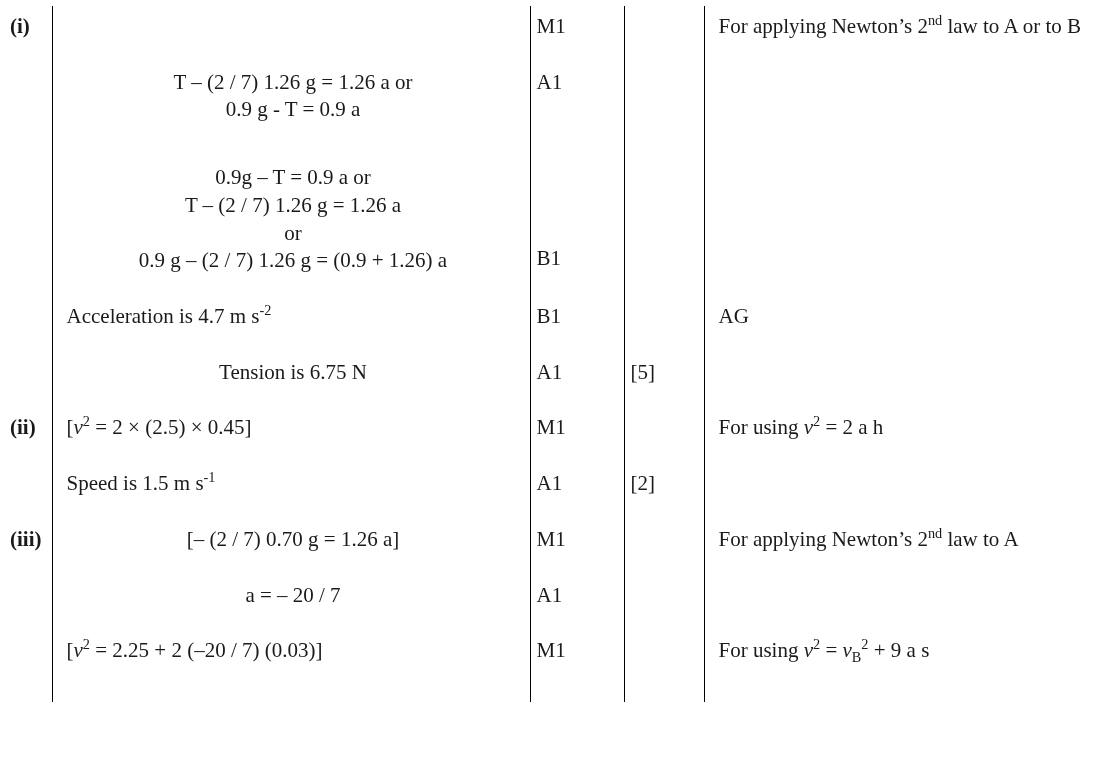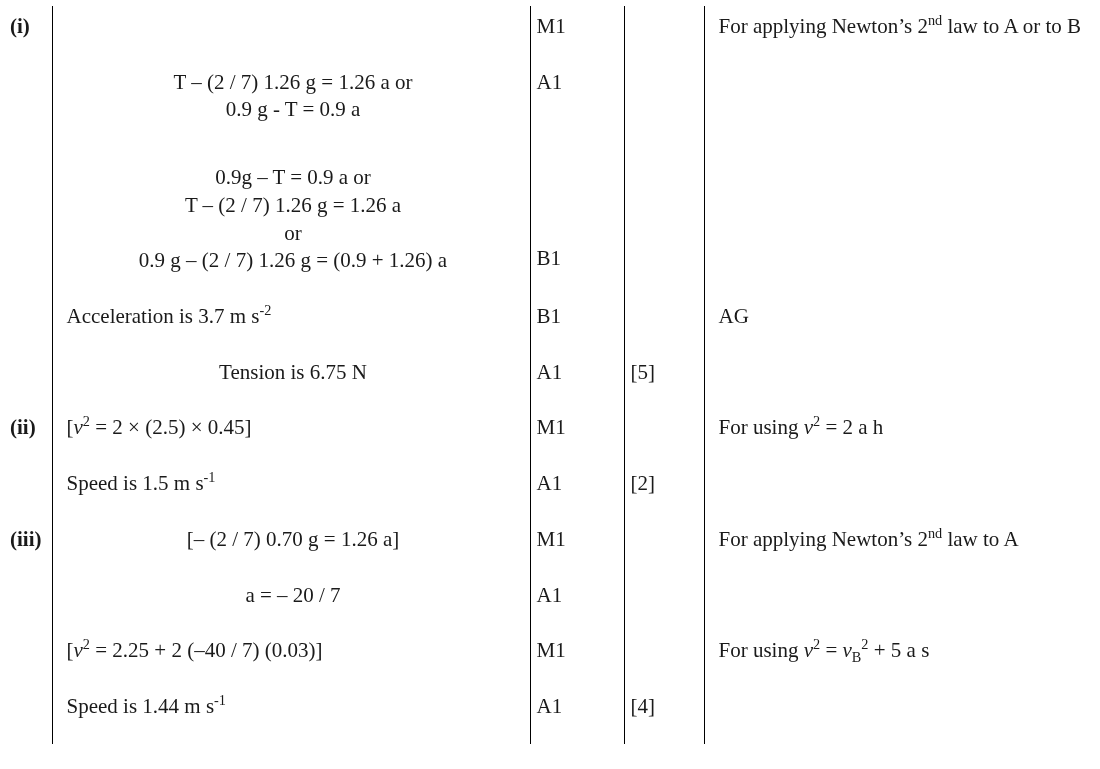--- a/index.html
+++ b/index.html
@@ -187,21 +187,21 @@
             <div class="gap-sm"></div>
           </td>
       </tr>
 
       <tr>
         <td class="col-part">
             <div class="cellpad-part">&nbsp;</div>
           </td>
         <td class="col-work">
           <div class="cellpad">
-            <span class="line"><span>Acceleration is 3.7 m s</span><sup>-2</sup></span>
+            <span class="line"><span>Acceleration is 4.7 m s</span><sup>-2</sup></span>
           </div>
         </td>
         <td class="col-mark">
           <div class="cellpad-center">B1</div>
         </td>
         <td class="col-total">
             <div class="cellpad-center">&nbsp;</div>
           </td>
         <td class="col-comment">
           <div class="cellpad">AG</div>
@@ -415,71 +415,52 @@
             <div class="gap-sm"></div>
           </td>
       </tr>
 
       <tr>
         <td class="col-part">
             <div class="cellpad-part">&nbsp;</div>
           </td>
         <td class="col-work">
           <div class="cellpad">
-            <span class="line"><span>[</span><i>v</i><sup>2</sup><span> = 2.25 + 2 (–40 / 7) (0.03)]</span></span>
+            <span class="line"><span>[</span><i>v</i><sup>2</sup><span> = 2.25 + 2 (–20 / 7) (0.03)]</span></span>
           </div>
         </td>
         <td class="col-mark">
           <div class="cellpad-center">M1</div>
         </td>
         <td class="col-total">
             <div class="cellpad-center">&nbsp;</div>
           </td>
         <td class="col-comment">
-          <div class="cellpad wrap"><span>For using </span><i>v</i><sup>2</sup><span> = </span><i>v</i><sub>B</sub><sup>2</sup><span> + 5 a s</span></div>
-        </td>
-      </tr>
-
-      <tr>
-        <td class="col-part">
-            <div class="gap-sm"></div>
-          </td>
-        <td class="col-work">
-            <div class="gap-sm"></div>
-          </td>
-        <td class="col-mark">
-            <div class="gap-sm"></div>
-          </td>
-        <td class="col-total">
-            <div class="gap-sm"></div>
-          </td>
-        <td class="col-comment">
-            <div class="gap-sm"></div>
-          </td>
-      </tr>
-
-      <tr>
-        <td class="col-part">
-            <div class="cellpad-part">&nbsp;</div>
-          </td>
-        <td class="col-work">
-          <div class="cellpad">
-            <span class="line"><span>Speed is 1.44 m s</span><sup>-1</sup></span>
-          </div>
-        </td>
-        <td class="col-mark">
-          <div class="cellpad-center">A1</div>
-        </td>
-        <td class="col-total">
-          <div class="cellpad-center">[4]</div>
-        </td>
-        <td class="col-comment">
-            <div class="cellpad">&nbsp;</div>
-          </td>
-      </tr>
+          <div class="cellpad wrap"><span>For using </span><i>v</i><sup>2</sup><span> = </span><i>v</i><sub>B</sub><sup>2</sup><span> + 9 a s</span></div>
+        </td>
+      </tr>
+
+      <tr>
+        <td class="col-part">
+            <div class="gap-sm"></div>
+          </td>
+        <td class="col-work">
+            <div class="gap-sm"></div>
+          </td>
+        <td class="col-mark">
+            <div class="gap-sm"></div>
+          </td>
+        <td class="col-total">
+            <div class="gap-sm"></div>
+          </td>
+        <td class="col-comment">
+            <div class="gap-sm"></div>
+          </td>
+      </tr>
+
 
       <tr>
         <td class="col-part">
             <div style="height:16px"></div>
           </td>
         <td class="col-work">
             <div style="height:16px"></div>
           </td>
         <td class="col-mark">
             <div style="height:16px"></div>

